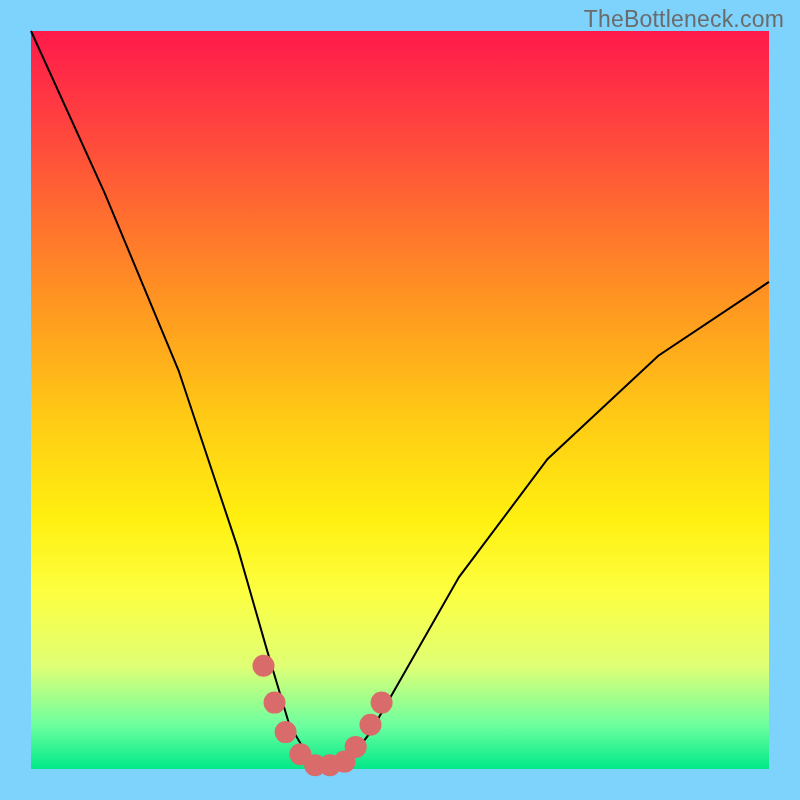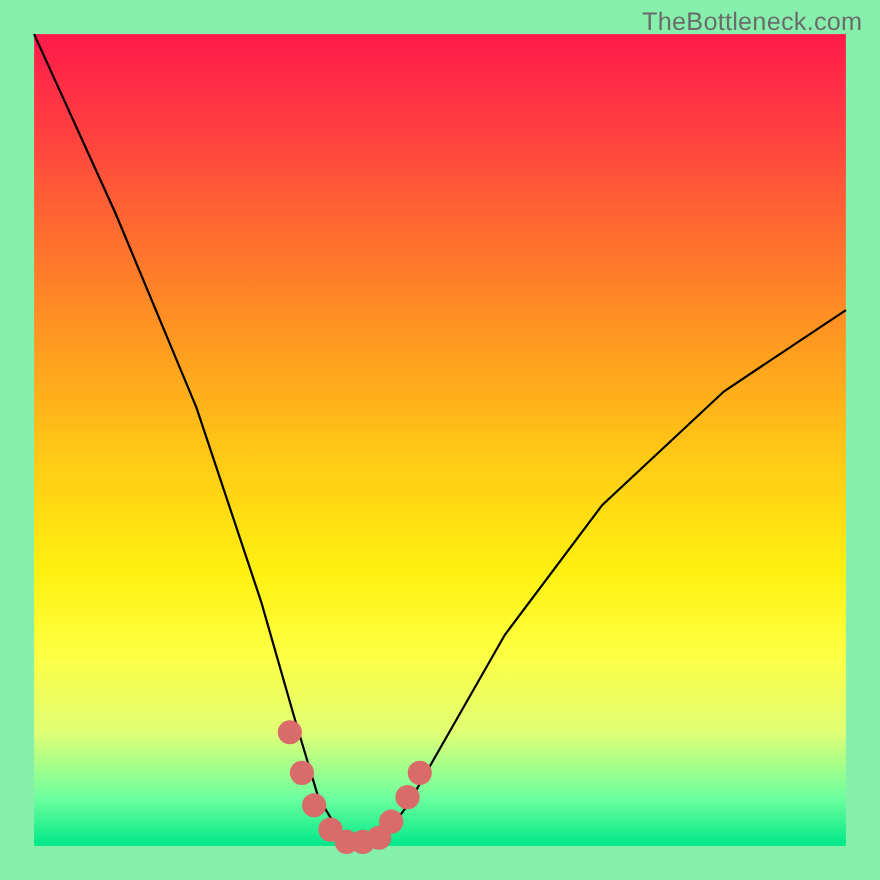--- a/index.html
+++ b/index.html
@@ -2,21 +2,21 @@
 <html><head>
 <meta charset="utf-8">
 <style>
   * { margin: 0; padding: 0; box-sizing: border-box; }
   html, body { width: 800px; height: 800px; overflow: hidden; }
   body { background: #000; position: relative; font-family: Arial, sans-serif; }
 
   .frame {
     position: absolute;
     inset: 0;
-    background: #86efac;
+    background: #7dd3fc;
   }
 
   .plot-area {
     position: absolute;
     left: 31px;
     top: 31px;
     width: 738px;
     height: 738px;
     background: linear-gradient(to bottom,
       #ff1a4b 0%,

